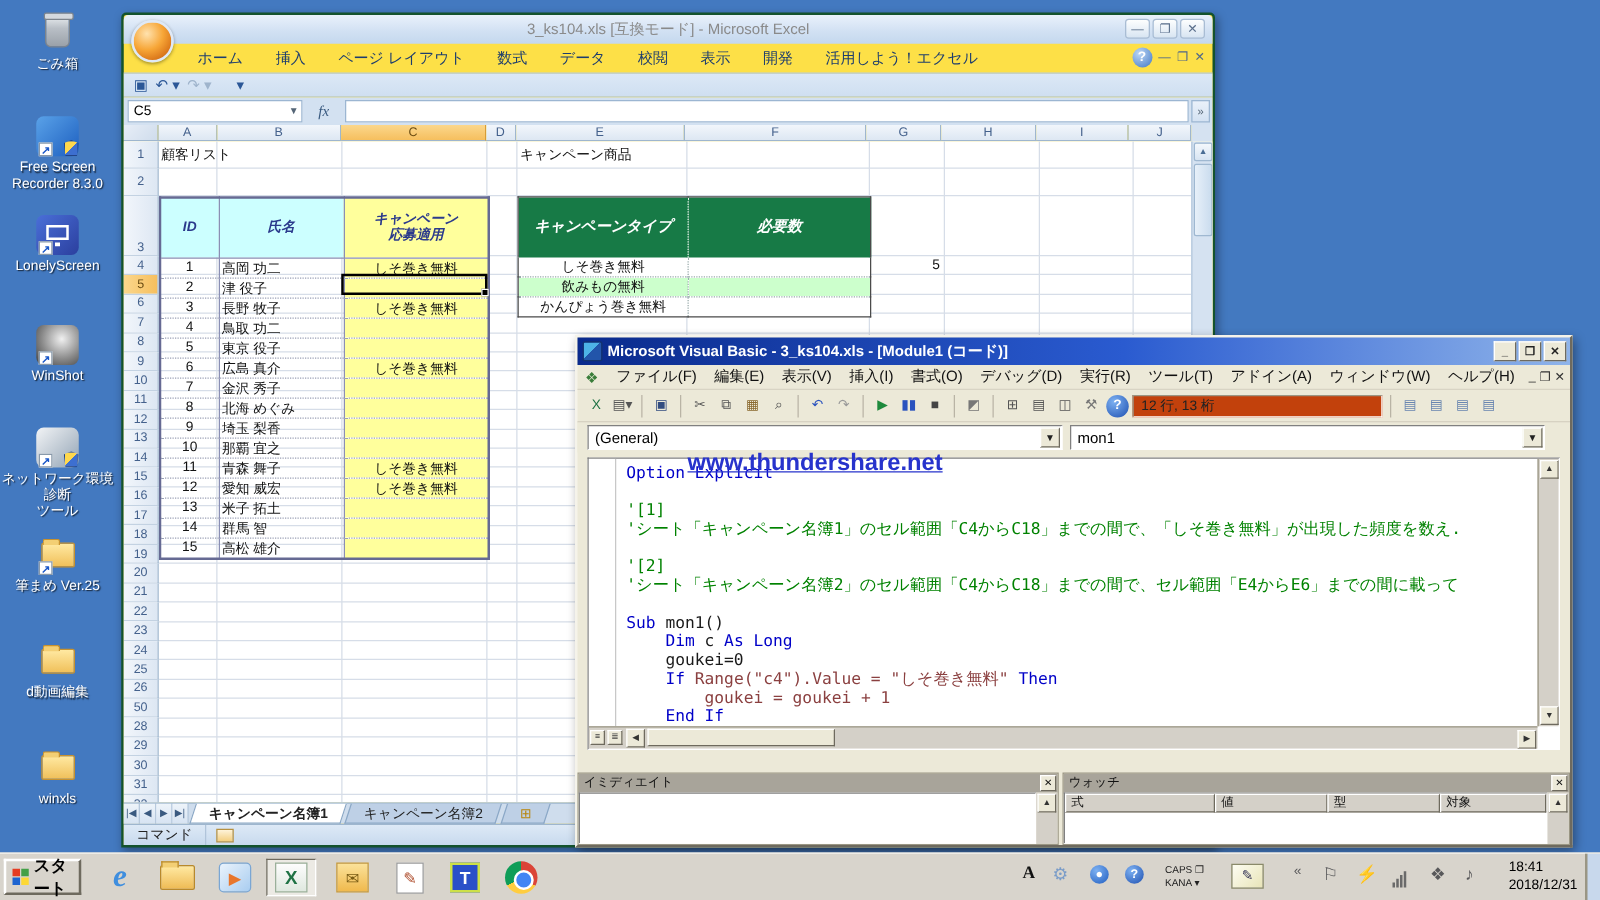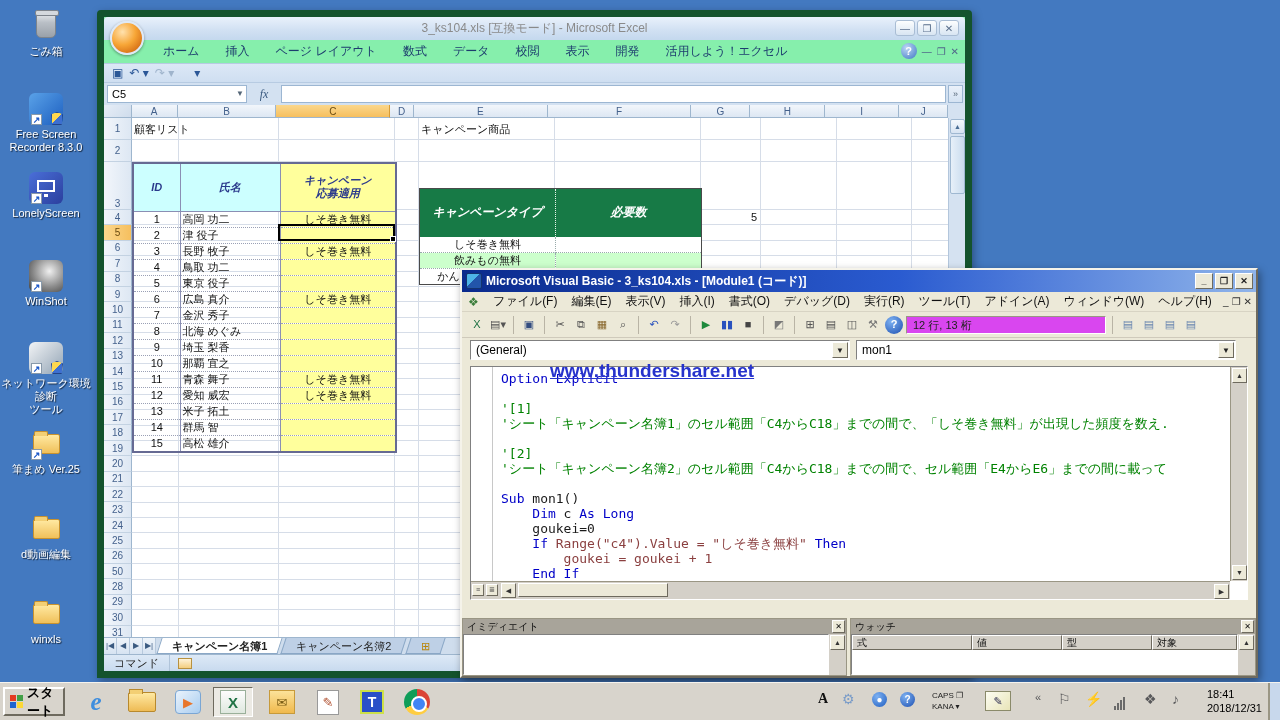--- a/index.html
+++ b/index.html
@@ -25,21 +25,21 @@
   .ovl-shortcut { position:absolute; left:2px; bottom:0; width:11px; height:11px; background:#fff;
     border:1px solid #8899aa; font-size:9px; line-height:10px; color:#1a57c8; font-weight:bold; }
   .ovl-shield { position:absolute; right:0; bottom:0; width:12px; height:13px;
     background:linear-gradient(135deg,#ffd84d 50%,#3d6fd0 50%); border:1px solid #224488;
     clip-path:polygon(50% 0,100% 20%,88% 100%,12% 100%,0 20%); }
   .ovl-monitor { position:absolute; left:8px; top:8px; width:18px; height:12px; border:2px solid #fff; }
   .ovl-monitor:after { content:""; position:absolute; left:5px; top:12px; width:4px; height:3px; background:#fff; }
 
   
   #xl { position:absolute; left:97px; top:10px; width:875px; height:668px; z-index:10;
-    background:#86efac; border:7px solid #14532d; border-radius:4px 4px 0 0;
+    background:#fde047; border:2px solid #14532d; border-radius:4px 4px 0 0;
     box-shadow:2px 3px 8px rgba(0,0,0,.35); }
   #xl-titlebar { position:absolute; left:0; top:0; right:0; height:23px;
     background:linear-gradient(180deg,#e9f1fb,#d2e1f3 55%,#c4d8ee); border-radius:4px 4px 0 0;
     text-align:center; font-size:12px; color:#8a8a8a; line-height:23px; }
   #xl-winbtns { position:absolute; right:6px; top:3px; display:flex; gap:2px; }
   .xl-winbtn { width:20px; height:16px; font-size:10px; line-height:15px; text-align:center;
     color:#5a6f8c; background:linear-gradient(180deg,#fdfefe,#d8e5f2); border:1px solid #a9bdd4; border-radius:3px; }
   #xl-office-orb { position:absolute; left:6px; top:4px; width:34px; height:34px; border-radius:50%; z-index:3;
     background:radial-gradient(circle at 35% 30%, #ffe2ae, #f7a637 45%, #de7c1d 72%, #b25a10);
     border:2px solid #dfe9f6; box-shadow:0 1px 3px rgba(0,0,0,.4); }
@@ -133,21 +133,21 @@
     font-size:9px; line-height:14px; text-align:center; color:#222; }
   #vb-menu { height:20px; display:flex; align-items:center; font-size:12px; color:#111;
     padding-left:6px; gap:0; position:relative; border-bottom:1px solid #d8d4c4; }
   .vb-mitem { padding:0 7px; }
   #vb-mdictl { position:absolute; right:4px; display:flex; gap:3px; font-size:10px; color:#333; }
   #vb-toolbar { height:26px; display:flex; align-items:center; padding-left:6px; gap:3px;
     border-bottom:1px solid #cfcabb; }
   .tb-ic { width:18px; height:18px; font-size:11px; text-align:center; line-height:17px;
     color:#555; background:transparent; border-radius:2px; }
   .tb-sep { width:1px; height:18px; background:#b9b4a5; margin:0 3px; }
-  #tb-status { width:200px; height:18px; background:#d946ef; border:1px solid; border-color:#9a9684 #fff #fff #9a9684;
+  #tb-status { width:200px; height:18px; background:#c2410c; border:1px solid; border-color:#9a9684 #fff #fff #9a9684;
     font-size:11px; line-height:16px; padding-left:6px; color:#222; }
   #vb-combos { height:24px; display:flex; gap:6px; padding:2px 20px 2px 8px; background:#ece9d8; }
   .vb-combo { flex:1; height:20px; background:#fff; border:1px solid; border-color:#808080 #fff #fff #808080;
     font-size:12px; line-height:18px; padding-left:5px; position:relative; color:#000; }
   .vb-combo .dd { position:absolute; right:1px; top:1px; width:16px; height:16px; background:#ece9d8;
     border:1px solid; border-color:#fff #6e6a5e #6e6a5e #fff; font-size:8px; text-align:center; line-height:15px; color:#222; }
   #vb-code { position:absolute; left:8px; top:96px; right:8px; bottom:76px; background:#fff;
     border:1px solid; border-color:#808080 #fff #fff #808080; overflow:hidden; }
   #vb-margin { position:absolute; left:0; top:0; bottom:18px; width:22px; background:#fff; border-right:1px solid #c8c8c8; }
   #vb-lines { position:absolute; left:30px; top:4px; right:18px; }
@@ -461,21 +461,21 @@
               <td>群馬 智</td>
               <td class="camp"></td>
             </tr>
             <tr style="height: 15.4px;">
               <td class="id">15</td>
               <td>高松 雄介</td>
               <td class="camp"></td>
             </tr>
           </tbody>
         </table>
-        <table class="xtab camp2" style="left: 287px; top: 44px; width: 282px; margin-top: 26px;">
+        <table class="xtab camp2" style="left: 287px; top: 44px; width: 282px;">
           <tbody>
             <tr style="height: 48px;">
               <th style="width: 136px;">キャンペーンタイプ</th>
               <th style="width: 146px;">必要数</th>
             </tr>
             <tr style="height: 15.4px; background: rgb(255, 255, 255);">
               <td>しそ巻き無料</td>
               <td></td>
             </tr>
             <tr style="height: 15.4px; background: rgb(204, 255, 204);">

